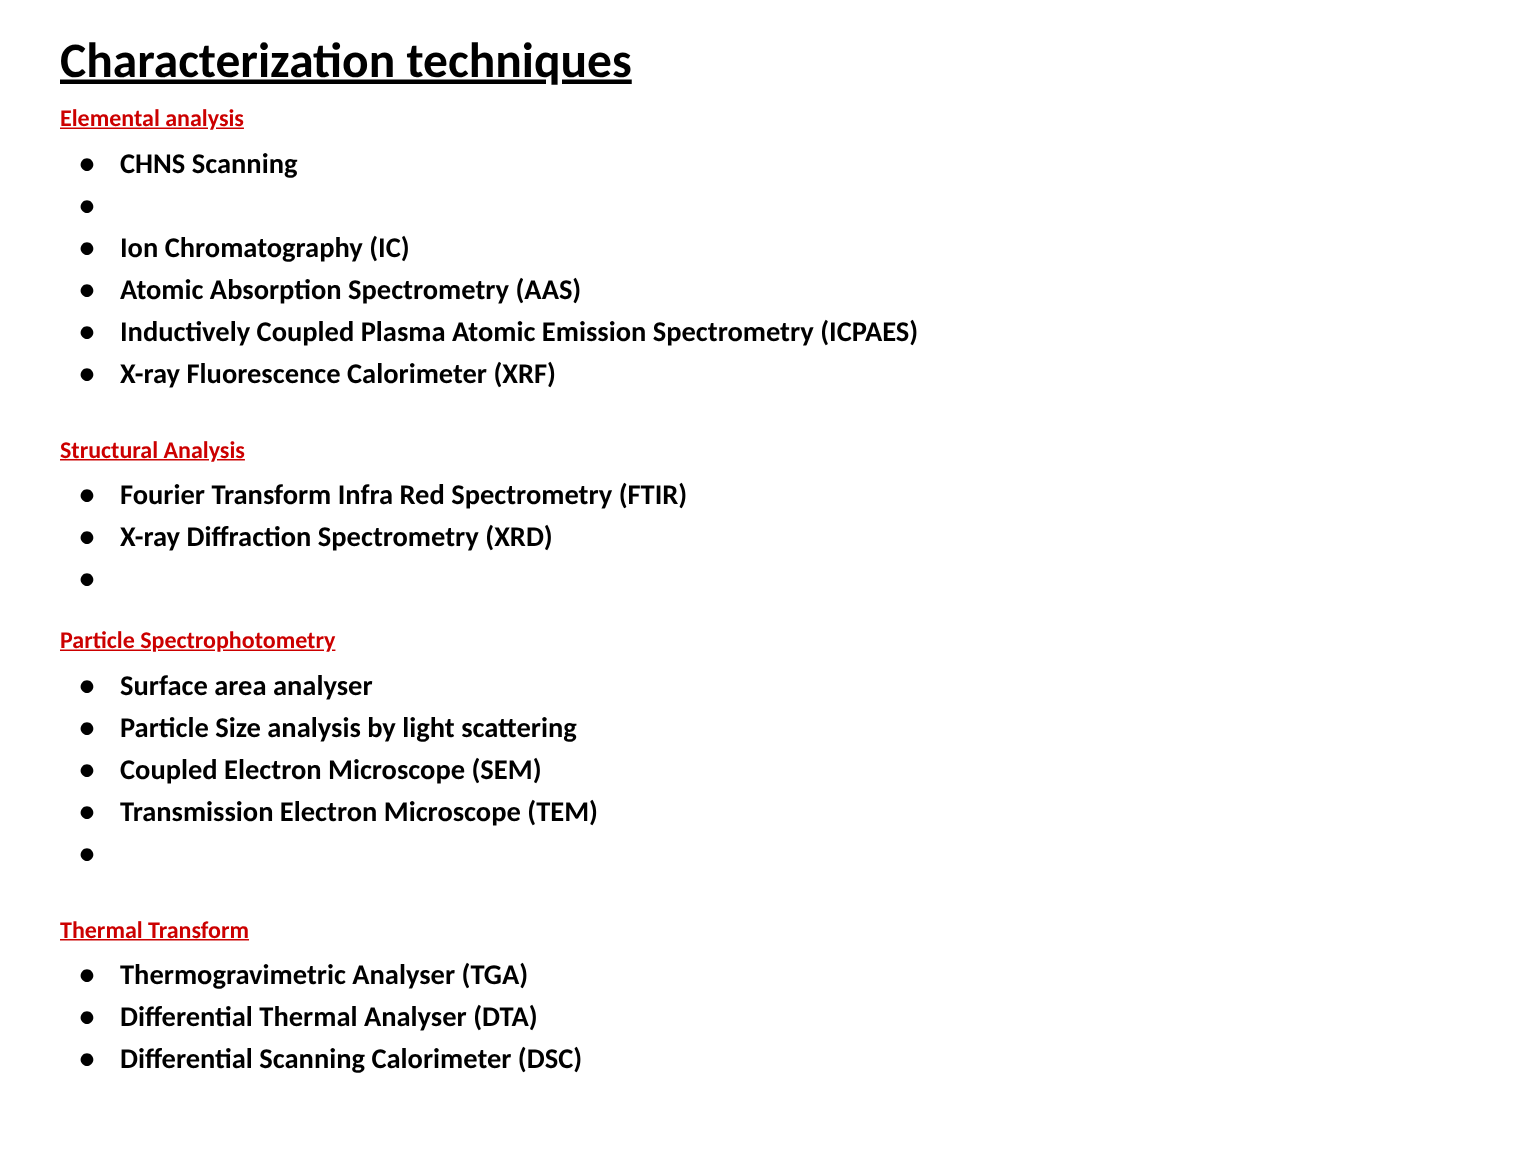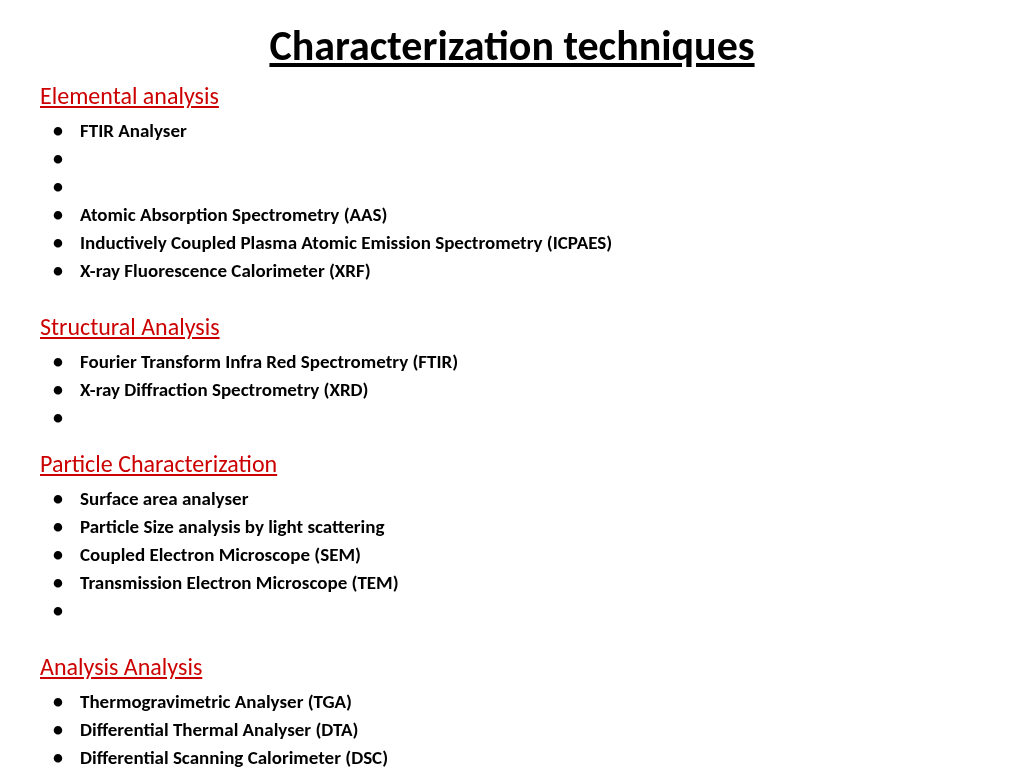--- a/index.html
+++ b/index.html
@@ -12,34 +12,33 @@
       width: 1024px;
       min-height: 768px;
       background: #ffffff;
       font-family: 'Calibri', 'Arial', sans-serif;
       font-size: 18px;
       color: #000000;
       padding: 20px 40px 40px 40px;
     }
 
     .page-title {
-      text-align: center;
-      font-size: 42px;
+      font-size: 33px;
       font-weight: 900;
       text-decoration: underline;
       font-family: 'Calibri', 'Arial', sans-serif;
     }
 
     .section {
       margin-bottom: 18px;
     }
 
     .section-heading {
-      font-size: 24px;
-      font-weight: 400;
+      font-size: 16px;
+      font-weight: 700;
       color: #cc0000;
       text-decoration: underline;
       margin-bottom: 6px;
     }
 
     .bullet-list {
       list-style: none;
       padding: 0;
       margin: 0;
     }
@@ -72,27 +71,28 @@
 <body>
 
 <h1 class="page-title">Characterization techniques</h1>
 
 <div id="sections-container">
     <div class="section section-gap">
       <div class="section-heading">Elemental analysis</div>
       <ul class="bullet-list">
         <li>
           <span class="bullet-dot">•</span>
-          <span>FTIR Analyser</span>
+          <span>CHNS Scanning</span>
         </li>
         <li>
           <span class="bullet-dot">•</span>
         </li>
         <li>
           <span class="bullet-dot">•</span>
+          <span>Ion Chromatography (IC)</span>
         </li>
         <li>
           <span class="bullet-dot">•</span>
           <span>Atomic Absorption Spectrometry (AAS)</span>
         </li>
         <li>
           <span class="bullet-dot">•</span>
           <span>Inductively Coupled Plasma Atomic Emission Spectrometry (ICPAES)</span>
         </li>
         <li>
@@ -113,21 +113,21 @@
           <span class="bullet-dot">•</span>
           <span>X-ray Diffraction Spectrometry (XRD)</span>
         </li>
         <li class="empty-item">
           <span class="bullet-dot">•</span>
           <span></span>
         </li>
       </ul>
     </div>
     <div class="section section-gap">
-      <div class="section-heading">Particle Characterization</div>
+      <div class="section-heading">Particle Spectrophotometry</div>
       <ul class="bullet-list">
         <li>
           <span class="bullet-dot">•</span>
           <span>Surface area analyser</span>
         </li>
         <li>
           <span class="bullet-dot">•</span>
           <span>Particle Size analysis  by light scattering</span>
         </li>
         <li>
@@ -138,21 +138,21 @@
           <span class="bullet-dot">•</span>
           <span>Transmission Electron Microscope (TEM)</span>
         </li>
         <li>
           <span class="bullet-dot">•</span>
         </li>
       </ul>
     </div>
     <div style="height: 10px;"></div>
     <div class="section">
-      <div class="section-heading">Analysis Analysis</div>
+      <div class="section-heading">Thermal Transform</div>
       <ul class="bullet-list">
         <li>
           <span class="bullet-dot">•</span>
           <span>Thermogravimetric Analyser (TGA)</span>
         </li>
         <li>
           <span class="bullet-dot">•</span>
           <span>Differential Thermal Analyser (DTA)</span>
         </li>
         <li>

